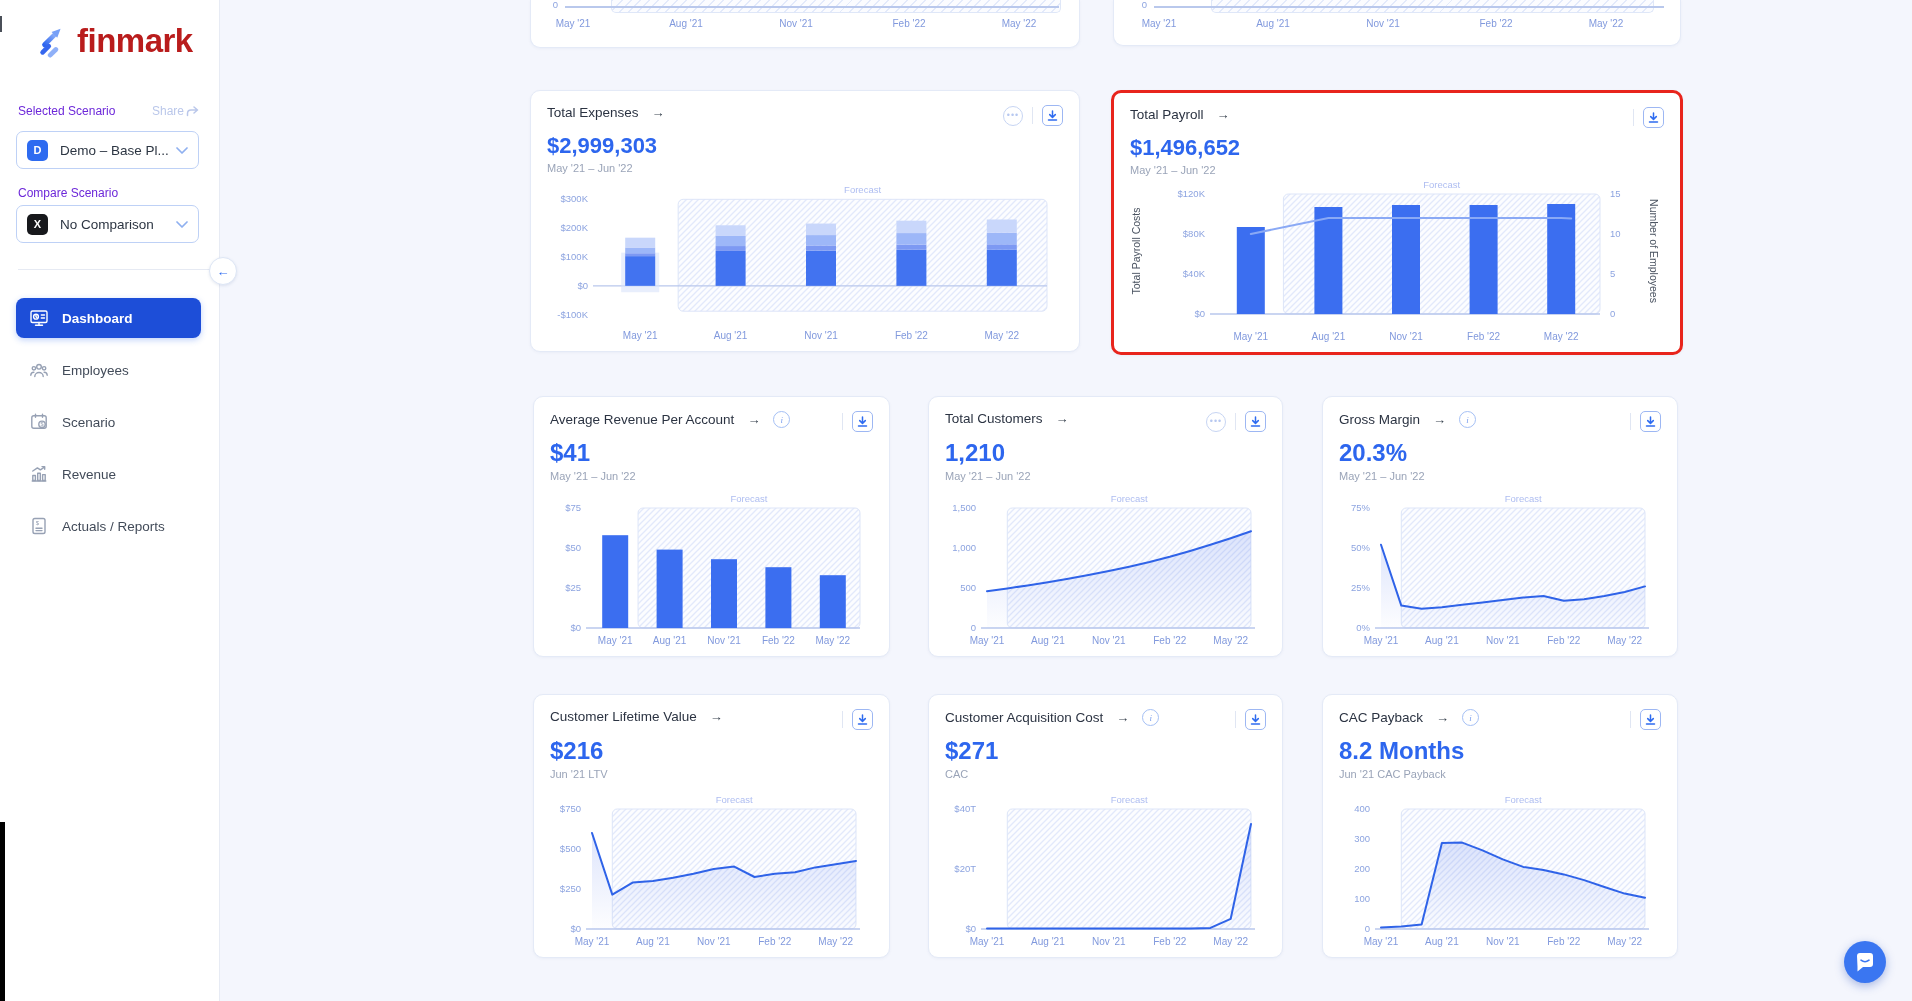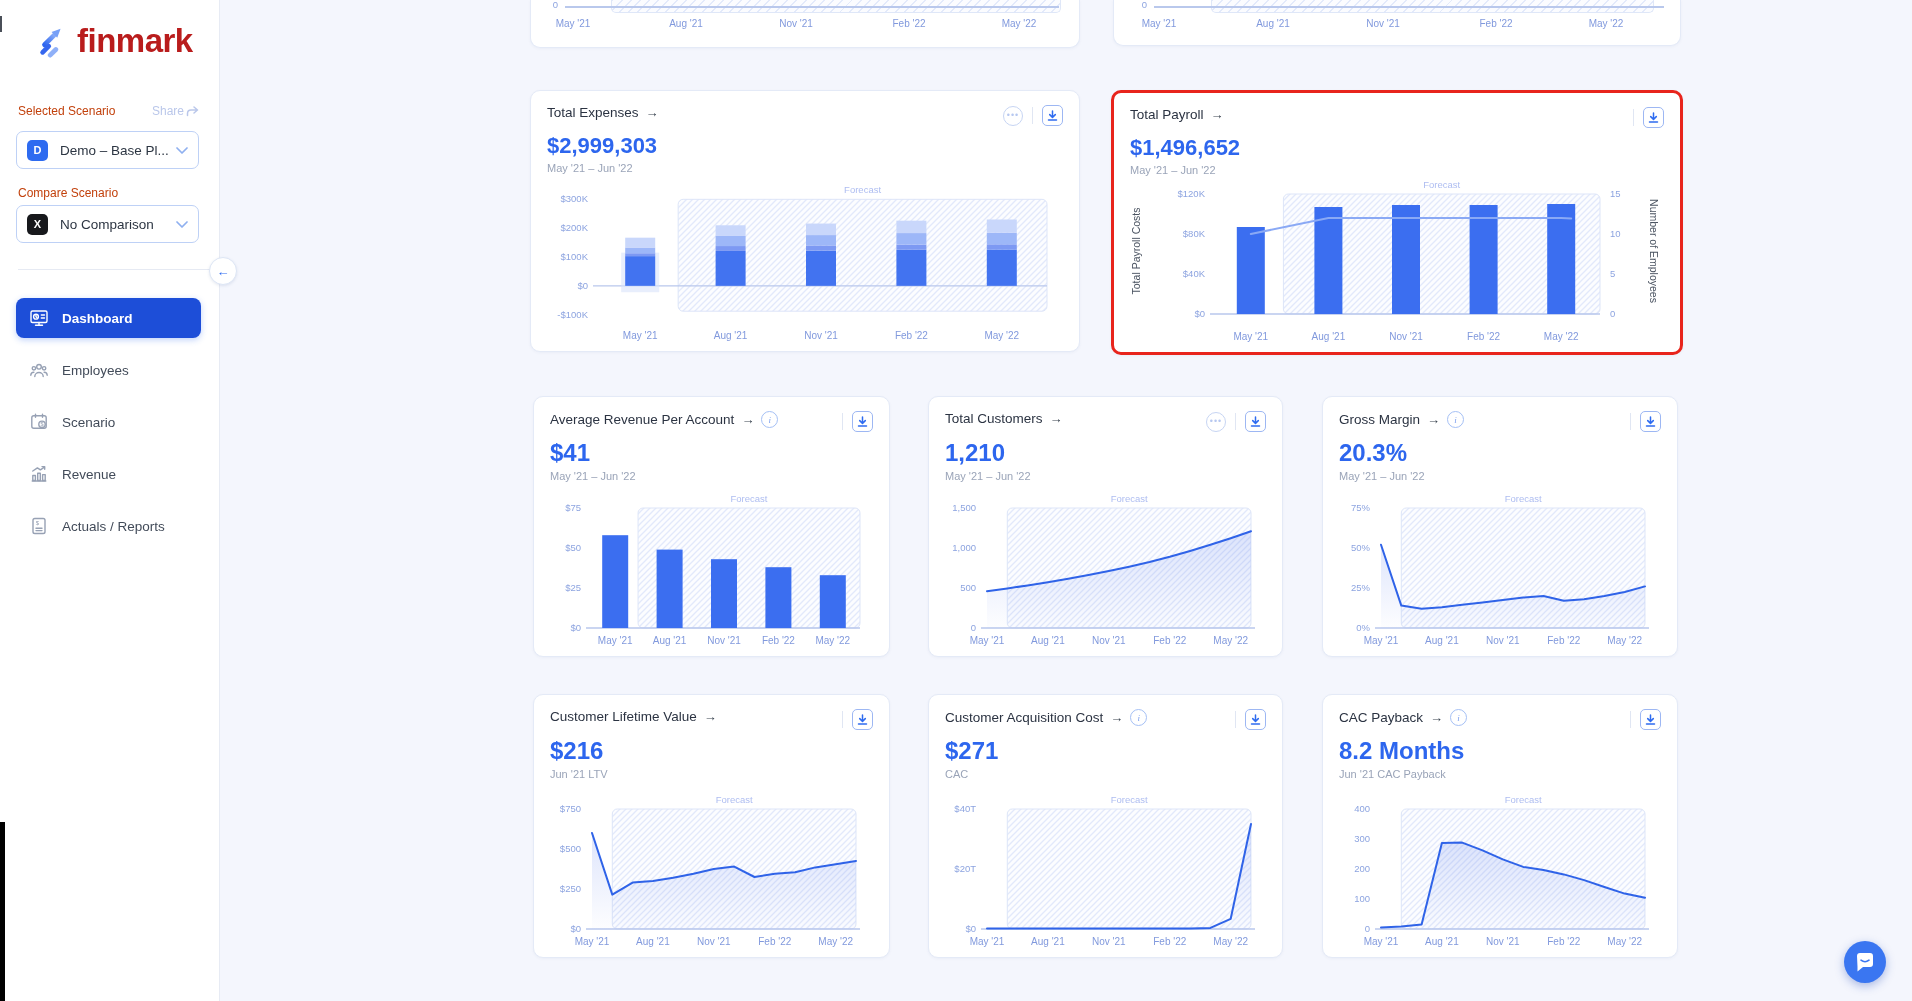--- a/index.html
+++ b/index.html
@@ -3,42 +3,42 @@
 <meta charset="utf-8">
 <style>
   html,body{margin:0;padding:0}
   body{width:1912px;height:1001px;overflow:hidden;background:#f4f6fd;font-family:"Liberation Sans",sans-serif;position:relative}
 
   
   .sidebar{position:absolute;left:0;top:0;width:220px;height:1001px;background:#fff;border-right:1px solid #e7ebf4;box-sizing:border-box;z-index:2}
   .logo{position:absolute;left:36px;top:22px;display:flex;align-items:center;gap:7px}
   .logo .word{font-size:33px;font-weight:700;color:#b91c1c;letter-spacing:-0.5px}
   .scn-row{position:absolute;left:18px;right:20px;top:104px;display:flex;justify-content:space-between;align-items:center}
-  .scn-lbl{font-size:12px;color:#c2410c;font-weight:500}
+  .scn-lbl{font-size:12px;color:#6d28d9;font-weight:500}
   .share{font-size:12px;color:#bac7ea;font-weight:500;display:flex;align-items:center;gap:2px;cursor:pointer}
   .select{position:absolute;left:16px;width:183px;height:38px;border:1.5px solid #bed1f6;border-radius:7px;background:#fff;display:flex;align-items:center;padding:0 10px;box-sizing:border-box;cursor:pointer}
   .badge{width:21px;height:21px;border-radius:5px;color:#fff;font-size:11px;font-weight:700;display:flex;align-items:center;justify-content:center;flex:0 0 auto}
   .badge.d{background:#2e6bf0}
   .badge.x{background:#17181c}
   .sel-name{font-size:13.5px;color:#2c3542;font-weight:500;margin-left:12px;white-space:nowrap;overflow:hidden}
   .chev{margin-left:auto;display:flex}
   .side-div{position:absolute;left:18px;width:202px;top:269px;height:1px;background:#e6eaf3}
   .collapse{position:absolute;left:209px;top:257px;width:26px;height:26px;border-radius:50%;background:#fff;border:1px solid #dde6f5;box-shadow:0 1px 3px rgba(60,80,140,.12);color:#2e6bf0;font-size:13px;display:flex;align-items:center;justify-content:center;cursor:pointer;z-index:6}
   .nitem{position:absolute;left:16px;width:185px;height:40px;border-radius:8px;display:flex;align-items:center;gap:13px;padding-left:13px;box-sizing:border-box;color:#424b59;font-size:13.5px;font-weight:500;cursor:pointer}
   .nitem .nicon{color:#97a1b4;display:flex}
   .nitem.active{background:#1d4ed8;color:#fff;font-weight:600;box-shadow:0 2px 6px rgba(46,107,240,.3)}
   .nitem.active .nicon{color:#fff}
   .edge-art{position:absolute;background:#000;z-index:3}
 
   
   .main{position:absolute;left:220px;top:0;width:1692px;height:1001px}
   .card{position:absolute;background:#fff;border:1px solid #e4eaf7;border-radius:10px;box-shadow:0 1px 3px rgba(50,70,130,.05);box-sizing:border-box;padding:14px 16px}
   .card.hl{border:3px solid #e8241c}
   .chead{display:flex;justify-content:space-between;align-items:flex-start}
-  .trow{display:flex;align-items:center;gap:7px}
+  .trow{display:flex;align-items:center;gap:13px}
   .ttl{font-size:13.5px;color:#2b3342;font-weight:500}
   .arr{color:#39434f;font-size:13px;cursor:pointer;line-height:1}
   .info{width:15px;height:15px;border:1.4px solid #a5c0f5;border-radius:50%;color:#7fa1ef;font-size:9px;display:flex;align-items:center;justify-content:center;font-family:"Liberation Serif",serif;font-style:italic;cursor:pointer}
   .acts{display:flex;align-items:center;gap:9px}
   .ell{width:18px;height:18px;border:1.4px solid #c7d5f3;border-radius:50%;color:#b7c8f0;font-size:9px;line-height:1;display:flex;align-items:center;justify-content:center;letter-spacing:1px;cursor:pointer}
   .vr{width:1px;height:17px;background:#e0e6f3}
   .dl{width:21px;height:21px;border:1.5px solid #9db7f3;border-radius:5px;display:flex;align-items:center;justify-content:center;cursor:pointer;box-sizing:border-box}
   .val{font-size:22px;font-weight:700;color:#2d66ee;margin-top:7px}
   .card.small .val{font-size:24px}
   .sub{font-size:11px;color:#9aa4b8;margin-top:3px}

